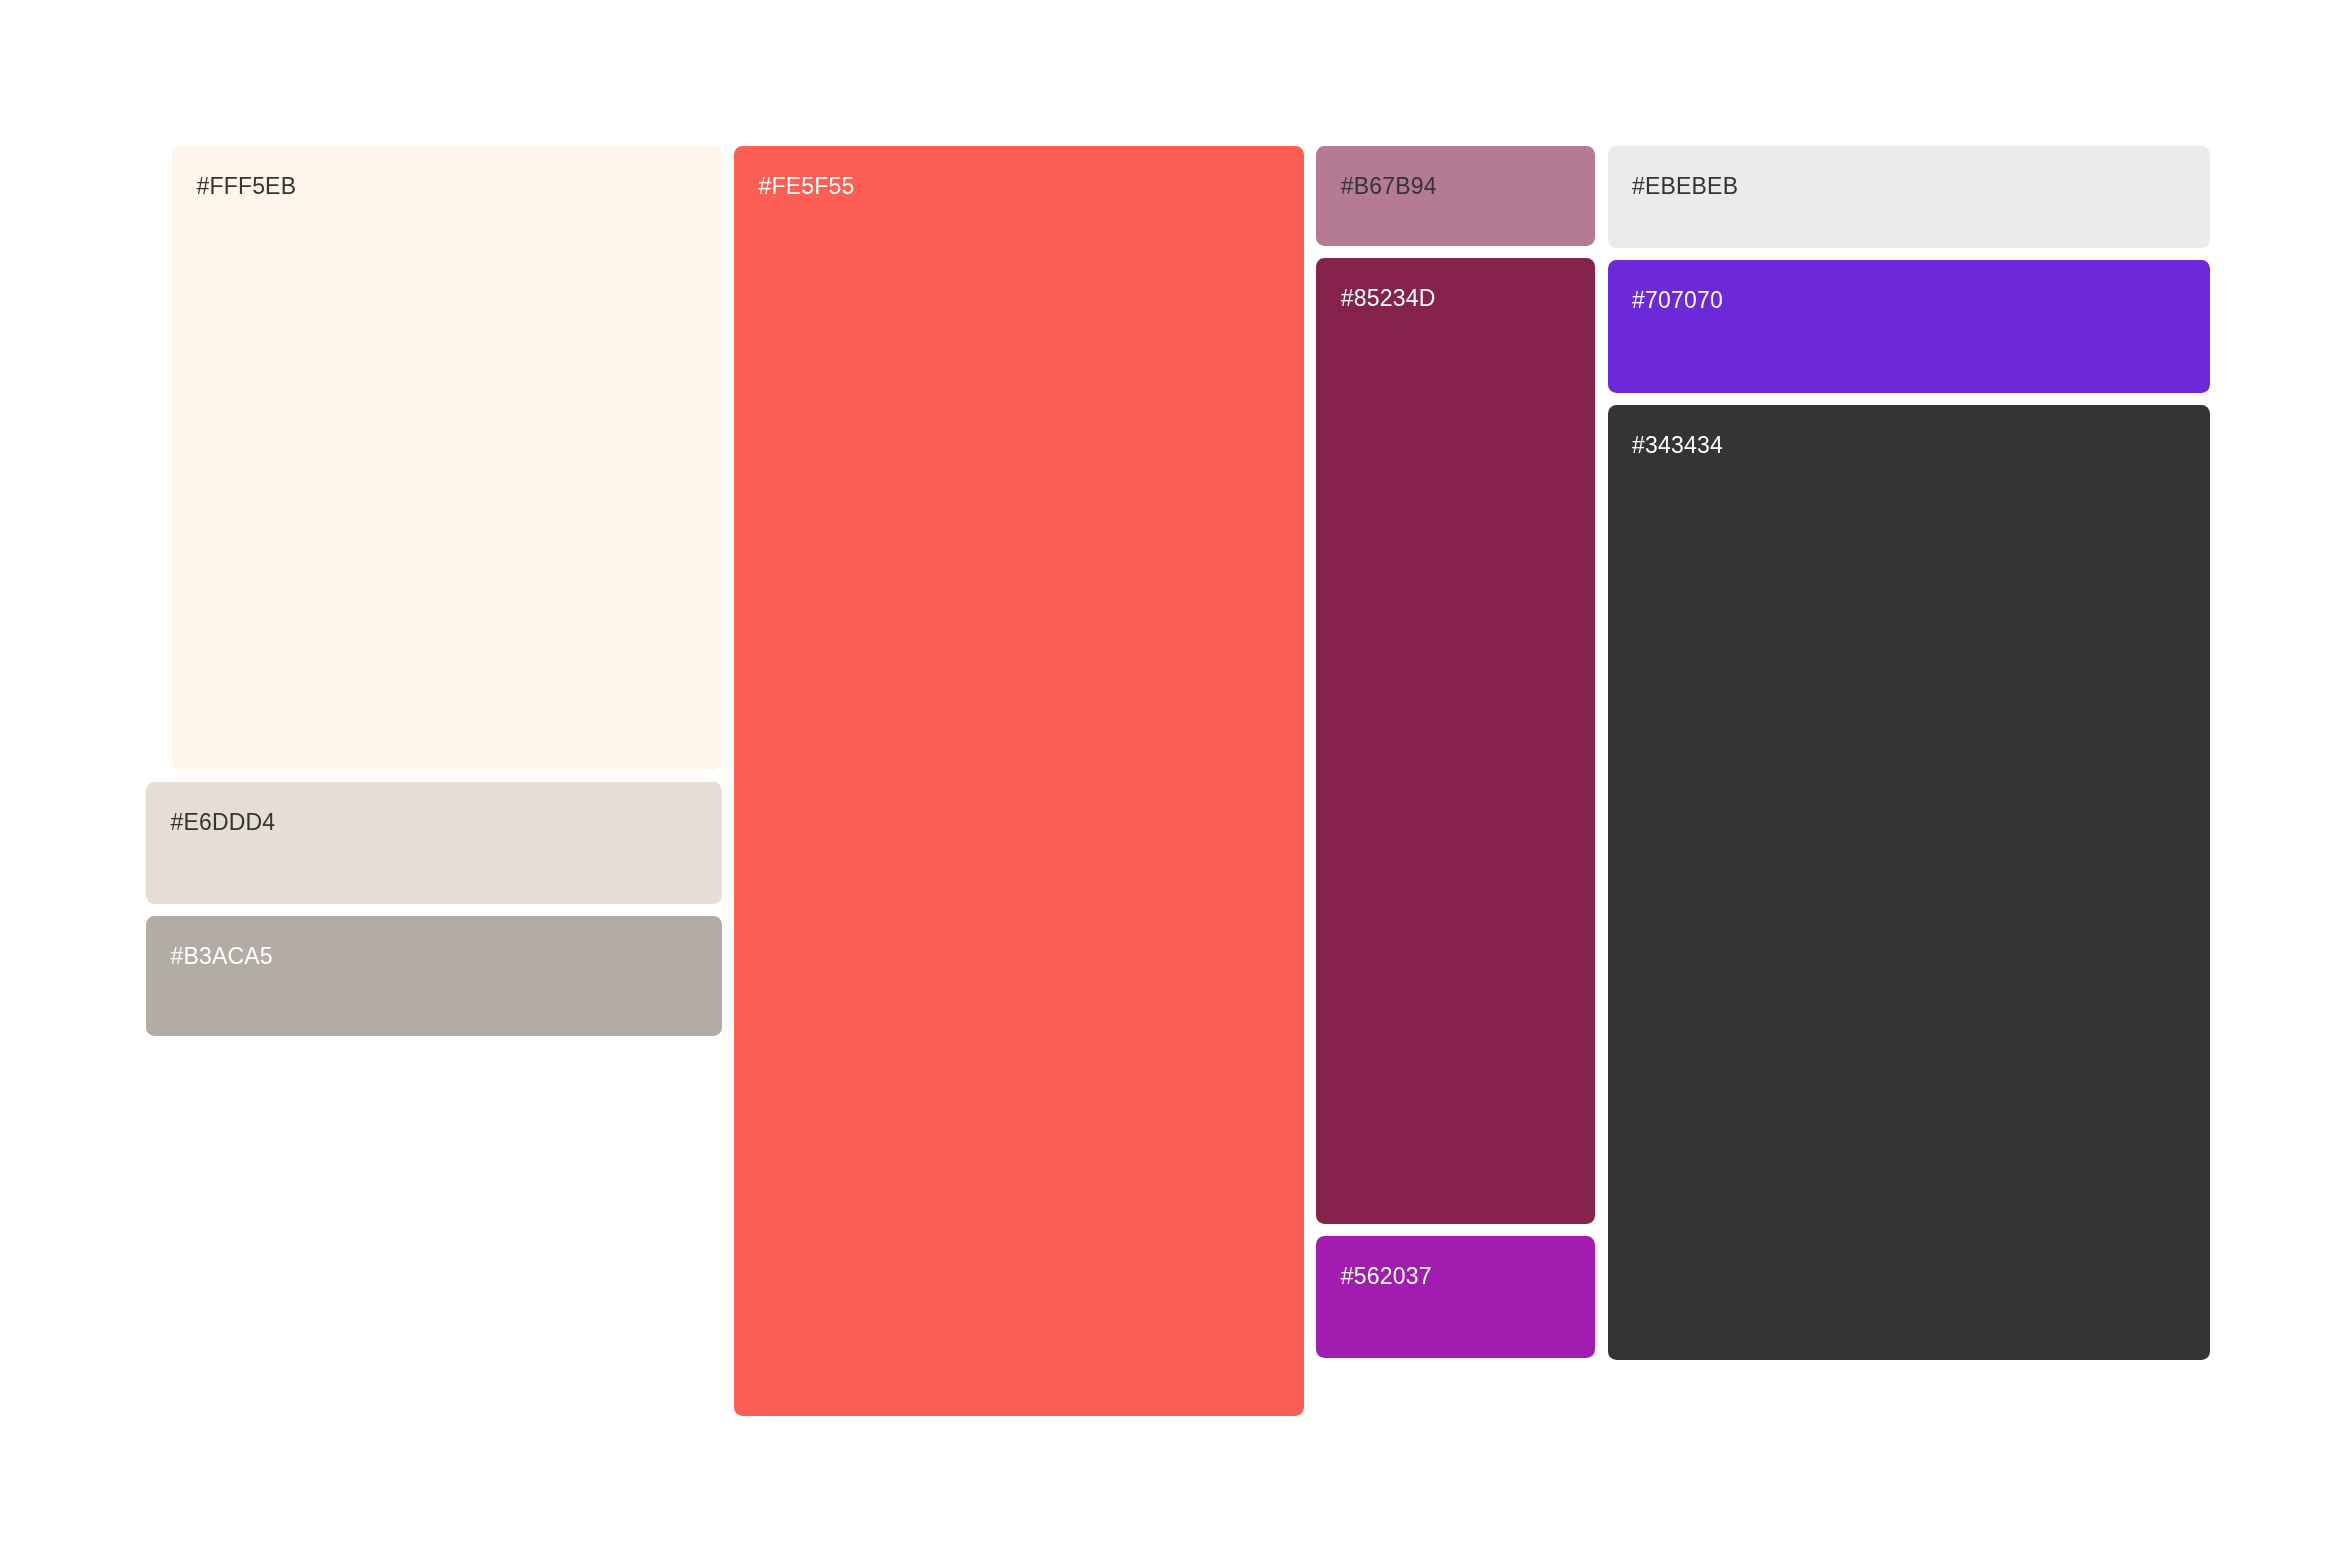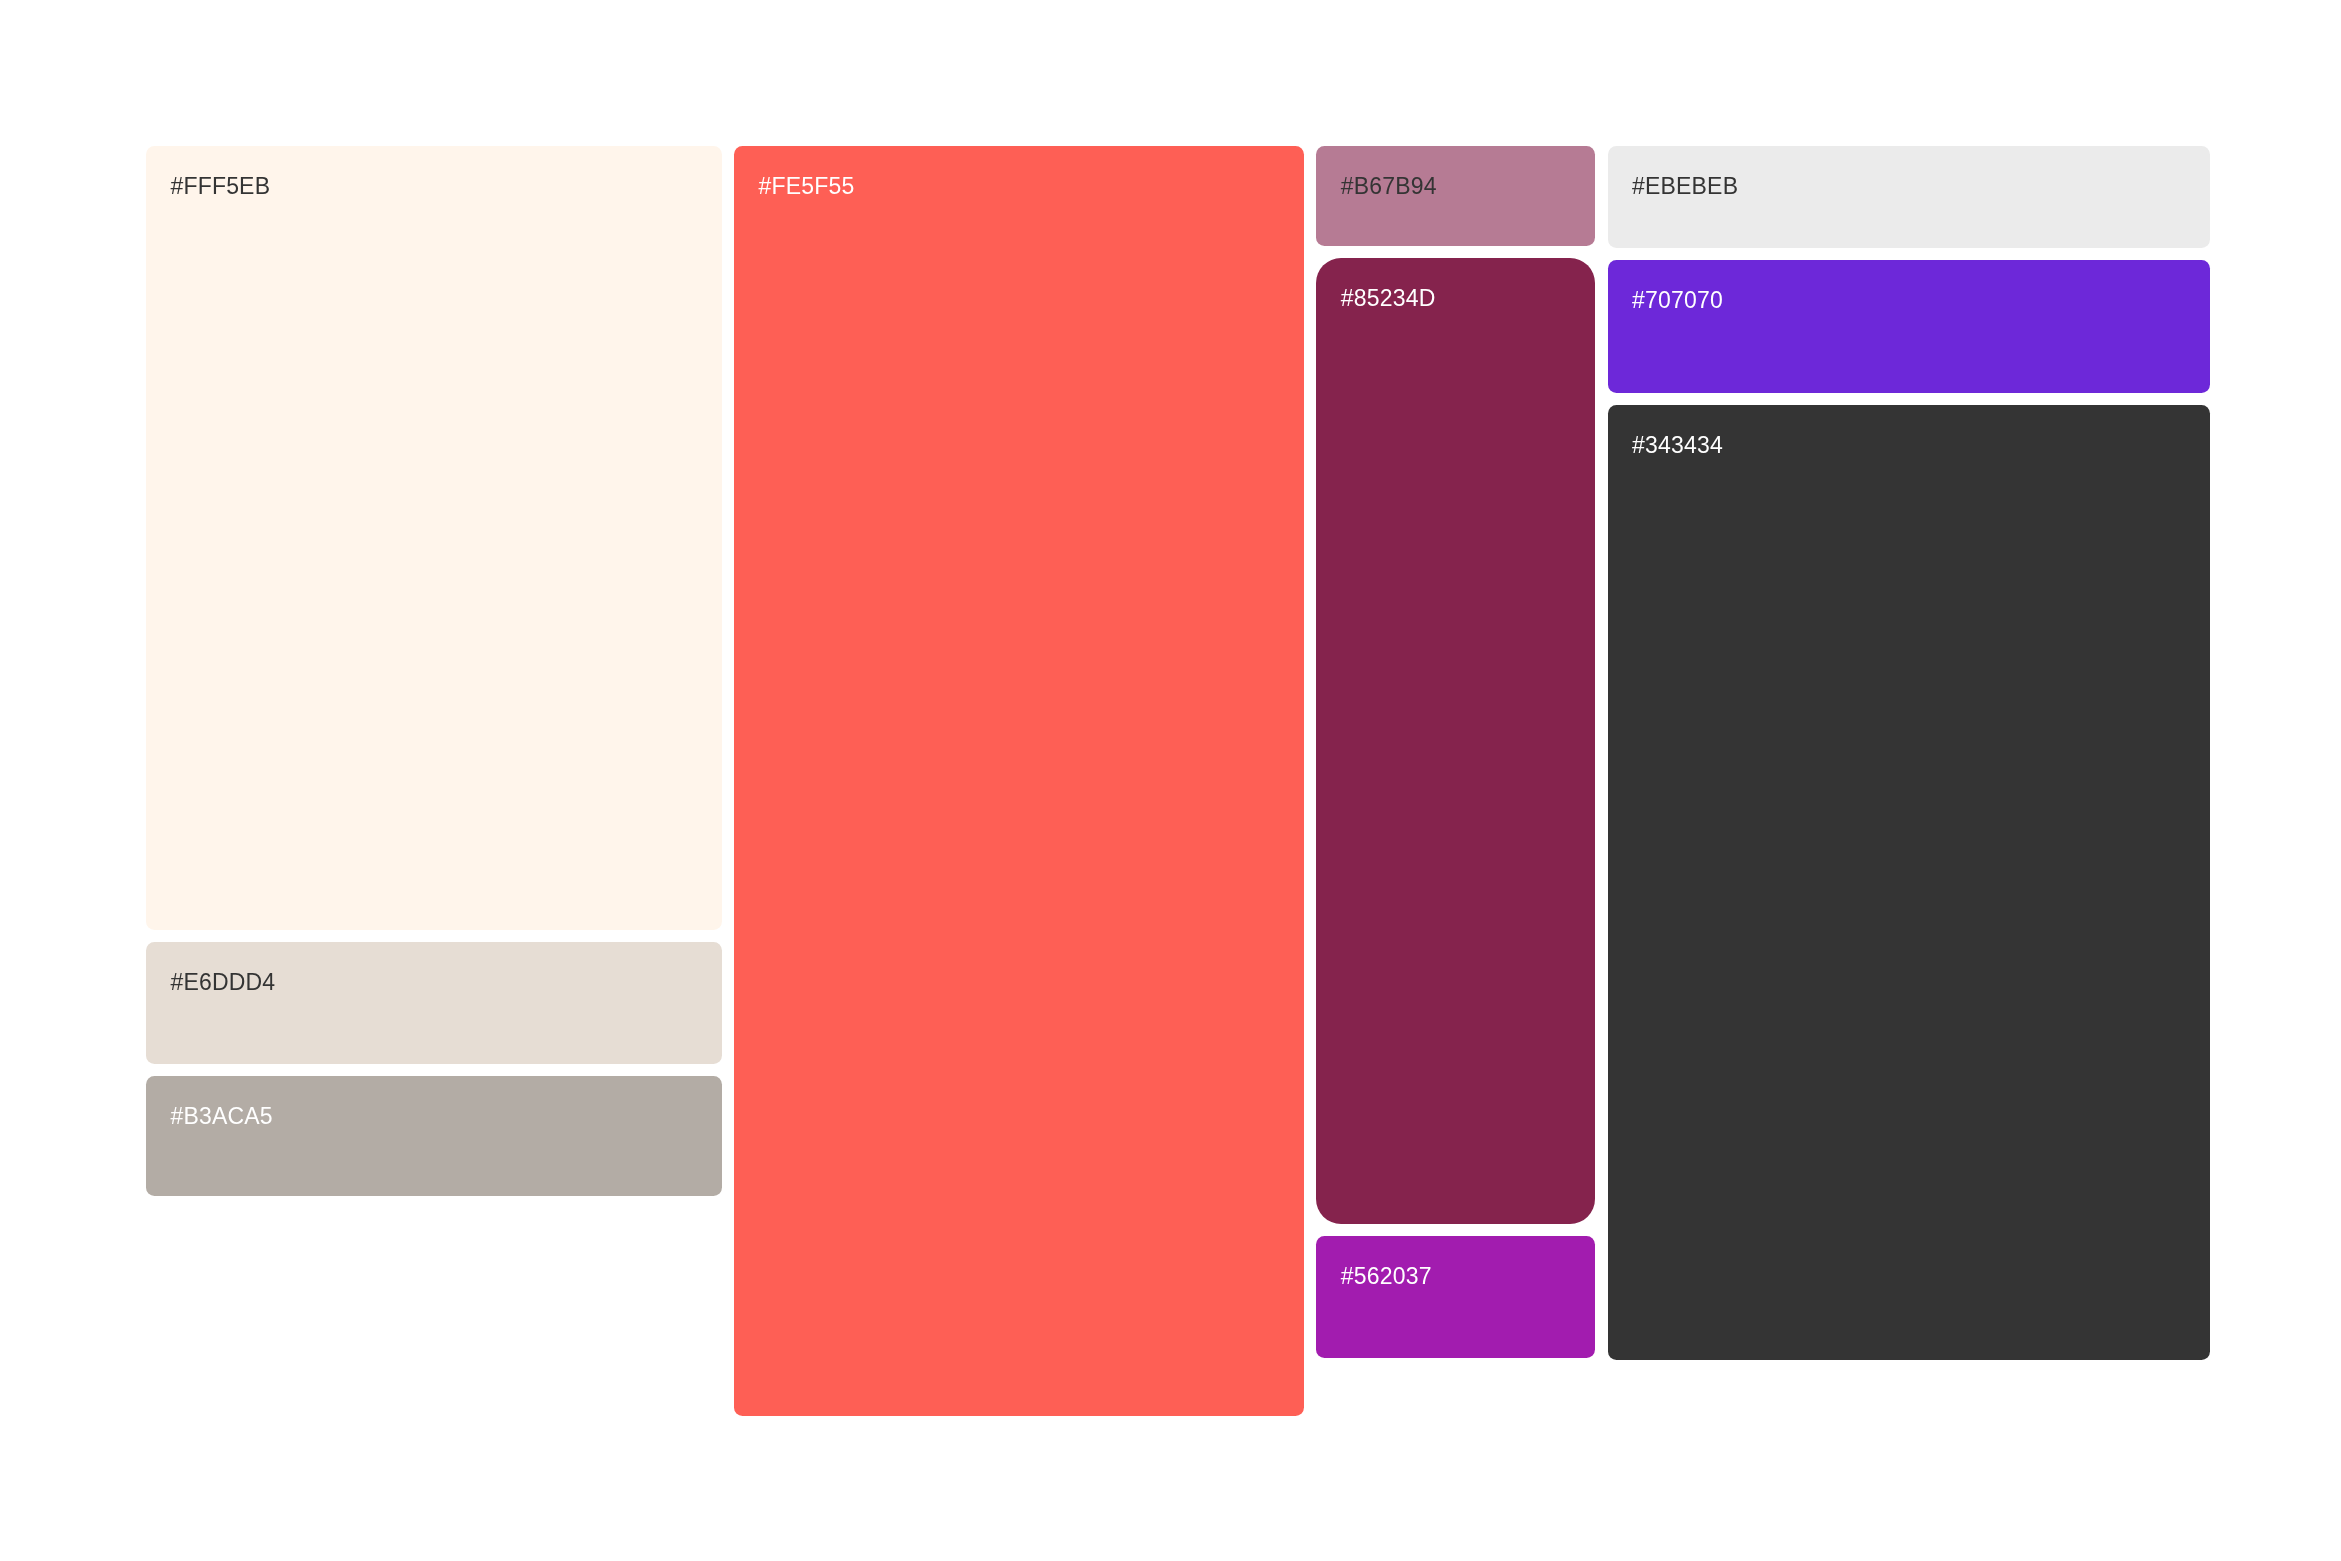--- a/index.html
+++ b/index.html
@@ -52,30 +52,30 @@
     line-height: 1;
     letter-spacing: 0.2px;
     white-space: nowrap;
     font-weight: 400;
   }
 
   .label-dark  { color: #343434; }
   .label-light { color: #ffffff; }
 
   
-  .c1-r1 { height: 784px; }
+  .c1-r1 { height: 624px; margin-left: 26px; }
   .c1-r2 { height: 122px; }
   .c1-r3 { height: 120px; }
 
   
   .c2-r1 { height: 1270px; text-align: center; }
 
   
   .c3-r1 { height: 100px; }
-  .c3-r2 { height: 966px; border-radius: 25px; }
+  .c3-r2 { height: 966px; }
   .c3-r3 { height: 122px; }
 
   
   .c4-r1 { height: 102px; }
   .c4-r2 { height: 133px; }
   .c4-r3 { height: 955px; }
 </style>
 </head>
 <body style="background: rgb(255, 255, 255);">
 

